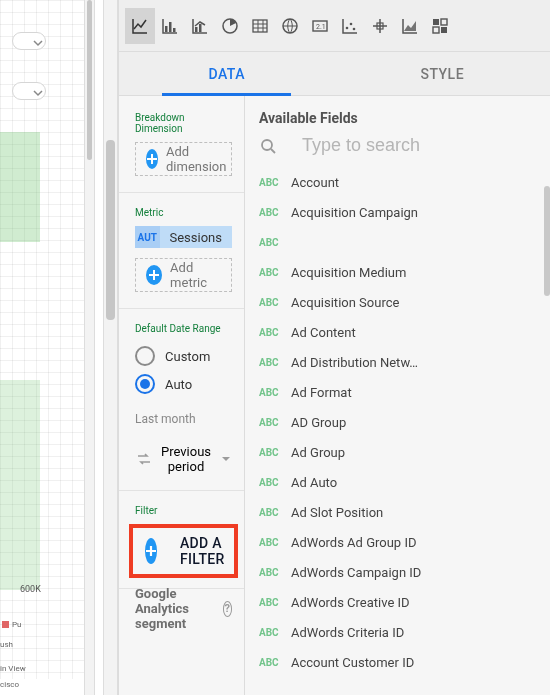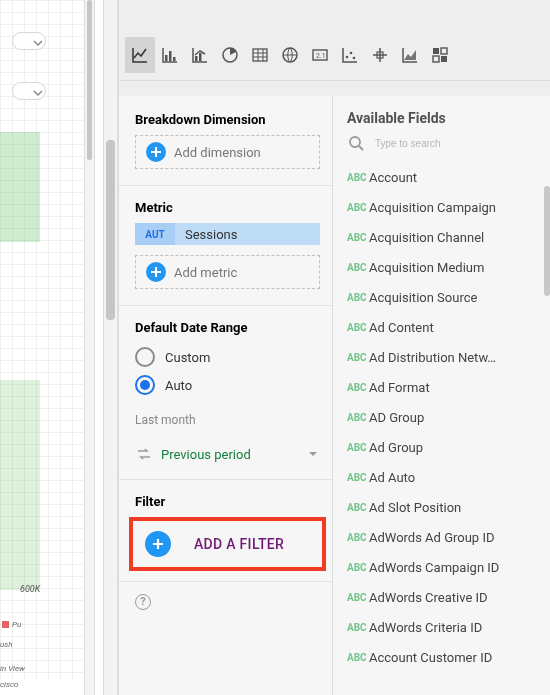--- a/index.html
+++ b/index.html
@@ -12,21 +12,20 @@
   }
 
   
   .canvas-strip {
     position: absolute; left: 0; top: 0; bottom: 16px; width: 84px;
     background: #fff;
     background-image:
       linear-gradient(to right, rgba(0,0,0,0.06) 1px, transparent 1px),
       linear-gradient(to bottom, rgba(0,0,0,0.06) 1px, transparent 1px);
     background-size: 12px 12px;
-    font-style: italic;
   }
   .canvas-strip .pill {
     position: absolute; right: 38px; width: 34px; height: 18px;
     border: 1px solid #d6d6d6; border-radius: 9px; background: #fff;
   }
   .canvas-strip .pill svg { width: 34px; height: 18px; }
   .canvas-strip .green-top {
     position: absolute; left: 0; top: 132px; width: 40px; height: 110px;
     background: rgba(120,200,120,0.35);
   }
@@ -57,21 +56,21 @@
   
   .panel {
     position: absolute; left: 118px; right: 0; top: 0; bottom: 0;
     background: #eeeeee;
     border-left: 1px solid #dcdcdc;
   }
 
   
   .chart-toolbar {
     height: 52px; display: flex; align-items: center; padding: 0 6px;
-    border-bottom: 1px solid #dcdcdc; background: #eeeeee; gap: 0; margin-top: 29px;
+    border-bottom: 1px solid #dcdcdc; background: #eeeeee; gap: 0;
   }
   .chart-toolbar .ctbtn {
     width: 30px; height: 36px; display: flex; align-items: center; justify-content: center;
     color: #555; cursor: pointer;
   }
   .chart-toolbar .ctbtn.active { background: #d4d4d4; }
   .chart-toolbar .ctbtn svg { width: 20px; height: 20px; }
 
   
   .tabs {
@@ -90,21 +89,21 @@
 
   
   .split { position: absolute; top: 96px; bottom: 0; left: 0; right: 0; display: flex; }
 
   .config {
     width: 214px; background: #f6f6f6; overflow: hidden;
     border-right: 1px solid #dcdcdc; position: relative;
     padding-bottom: 0;
   }
   .config-inner { padding: 10px 12px 0 16px; }
-  .section-title { font-size: 13px; font-weight: 700; color: #000000; margin: 6px 0 8px; }
+  .section-title { font-size: 10px; font-weight: 400; color: #15803d; margin: 6px 0 8px; }
   .sub-title { font-size: 12px; font-weight: 700; color: #7a7a7a; margin: 4px 0 8px; }
 
   .add-chip {
     display: flex; align-items: center; gap: 8px; height: 34px;
     border: 1px dashed #bfbfbf; padding: 0 10px; color: #777; cursor: pointer;
     background: #f6f6f6;
   }
   .plusball {
     width: 20px; height: 20px; border-radius: 50%; background: #2196f3;
     display: flex; align-items: center; justify-content: center;
@@ -128,32 +127,32 @@
   .radio-row { display: flex; align-items: center; gap: 10px; height: 28px; cursor: pointer; }
   .radio {
     width: 20px; height: 20px; border: 2px solid #8a8a8a; border-radius: 50%;
     display: flex; align-items: center; justify-content: center;
   }
   .radio.sel { border-color: #1a73e8; }
   .radio .dot { width: 10px; height: 10px; border-radius: 50%; background: #1a73e8; }
   .note { color: #888; font-size: 12px; margin-top: 14px; }
 
   .compare-row {
-    display: flex; align-items: center; gap: 8px; color: #15803d; margin-top: 18px;
+    display: flex; align-items: center; gap: 8px; color: #000000; margin-top: 18px; text-align: center;
   }
   .compare-row .icon { color: #9c9c9c; display:flex; }
   .compare-row .chev { margin-left: auto; color: #9c9c9c; display:flex; }
 
   .filter-btn-wrap {
     border: 4px solid #ef3c23; padding: 6px 6px; margin: 8px -6px 10px -6px;
     background: #f6f6f6;
   }
   .filter-btn {
     display: flex; align-items: center; gap: 23px; height: 34px; padding: 0 6px;
-    color: #701a75; font-size: 14px; font-weight: 500; letter-spacing: .3px;
+    color: #0f172a; font-size: 14px; font-weight: 500; letter-spacing: .3px;
     cursor: pointer;
   }
   .filter-btn .plusball { width: 26px; height: 26px; }
 
   .segment-row {
     display: flex; align-items: center; gap: 6px; color: #6f6f6f;
     font-size: 13px; font-weight: 700; padding-top: 6px; border-top: 1px solid #e2e2e2;
     margin: 0 -16px; padding-left: 16px; padding-right: 16px; height: 34px;
   }
   .segment-row .help {
@@ -163,26 +162,26 @@
 
   
   .fields {
     flex: 1; background: #f6f6f6; display: flex; flex-direction: column;
   }
   .fields-title { font-size: 14px; font-weight: 700; color: #525252; padding: 14px 14px 4px; }
   .search-row {
     display: flex; align-items: center; gap: 8px; padding: 4px 14px 10px; color: #9a9a9a;
   }
   .search-row input {
-    flex: 1; border: none; outline: none; background: transparent; font-size: 10px; color: #555;
+    flex: 1; border: none; outline: none; background: transparent; font-size: 18px; color: #555; margin-left: 15px;
   }
   .search-row input::placeholder { color: #b5b5b5; }
   .field-list { flex: 1; overflow: hidden; }
   .field-row {
-    display: flex; align-items: center; gap: 0; height: 30px; padding: 0 14px;
+    display: flex; align-items: center; gap: 10px; height: 30px; padding: 0 14px;
     color: #444; cursor: grab; font-size: 13px;
   }
   .field-row .type {
     font-size: 10px; font-weight: 700; color: #72c48b; width: 22px;
   }
   .field-row .name { white-space: nowrap; overflow: hidden; text-overflow: ellipsis; }
   .fields-scrollbar {
     position: absolute; right: 0; top: 186px; width: 6px; height: 110px;
     background: #c8c8c8; border-radius: 3px;
   }
@@ -375,20 +374,21 @@
             <div class="plusball">
               <svg viewBox="0 0 12 12">
                   <path d="M6 1v10M1 6h10" stroke="#fff" stroke-width="2.2"></path>
                 </svg>
             </div>
             <span>ADD A FILTER</span>
           </div>
         </div>
 
         <div class="segment-row">
+          <span>Google Analytics segment</span>
           <span class="help">?</span>
         </div>
 
       </div>
     </div>
 
     <div class="fields">
       <div class="fields-title">Available Fields</div>
       <div class="search-row">
         <svg width="18" height="18" viewBox="0 0 18 18">
@@ -401,21 +401,20 @@
           <div class="field-row">
             <span class="type">ABC</span>
             <span class="name">Account</span>
           </div>
           <div class="field-row">
             <span class="type">ABC</span>
             <span class="name">Acquisition Campaign</span>
           </div>
           <div class="field-row">
             <span class="type">ABC</span>
-            <span class="name">Acquisition Channel</span>
           </div>
           <div class="field-row">
             <span class="type">ABC</span>
             <span class="name">Acquisition Medium</span>
           </div>
           <div class="field-row">
             <span class="type">ABC</span>
             <span class="name">Acquisition Source</span>
           </div>
           <div class="field-row">

